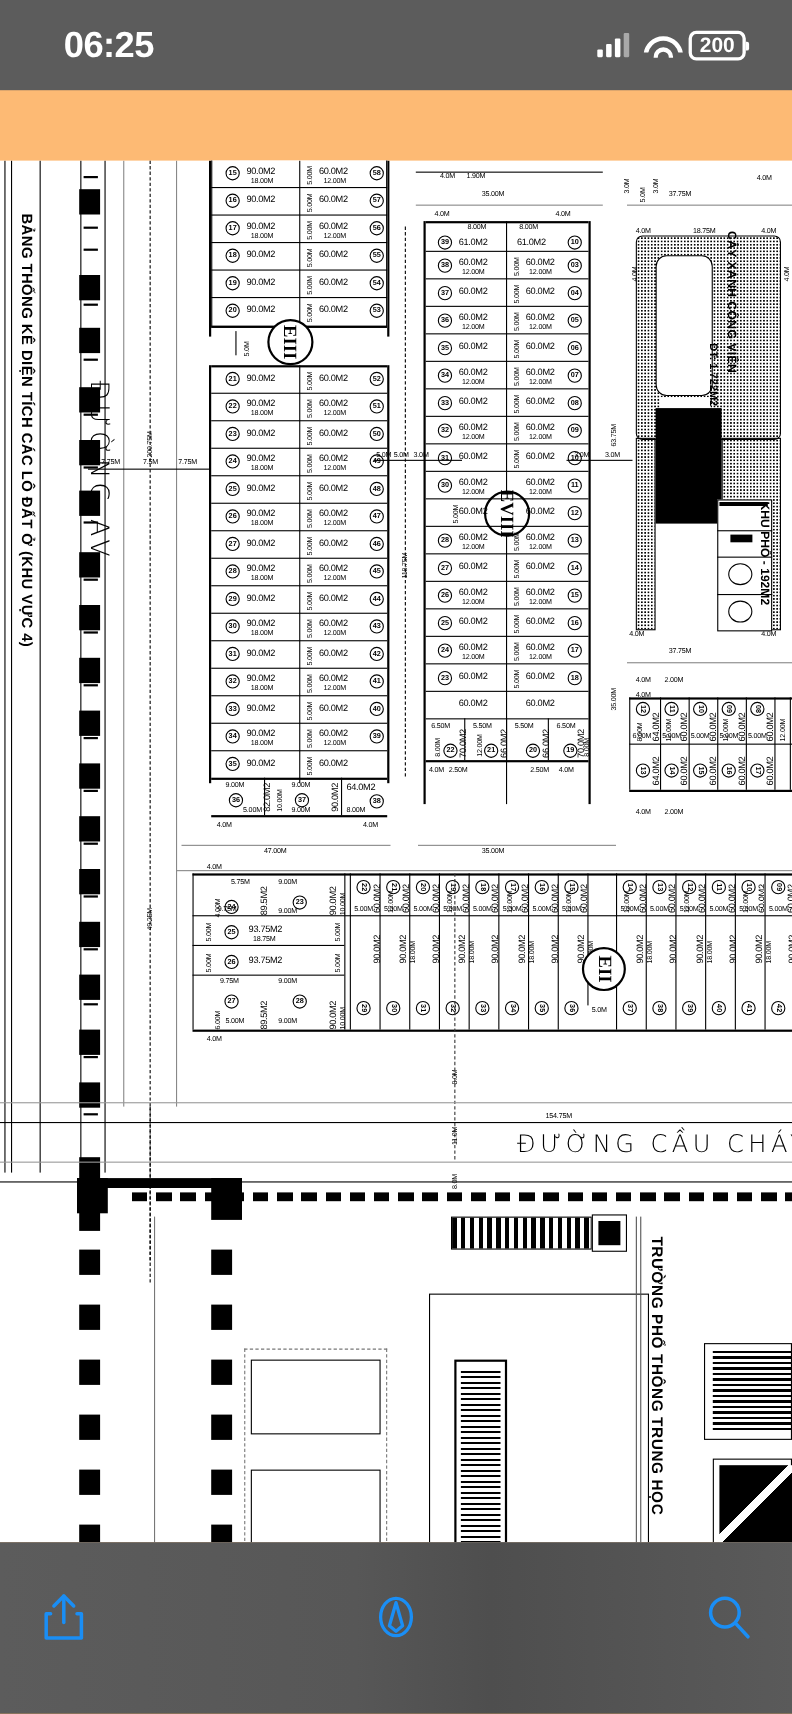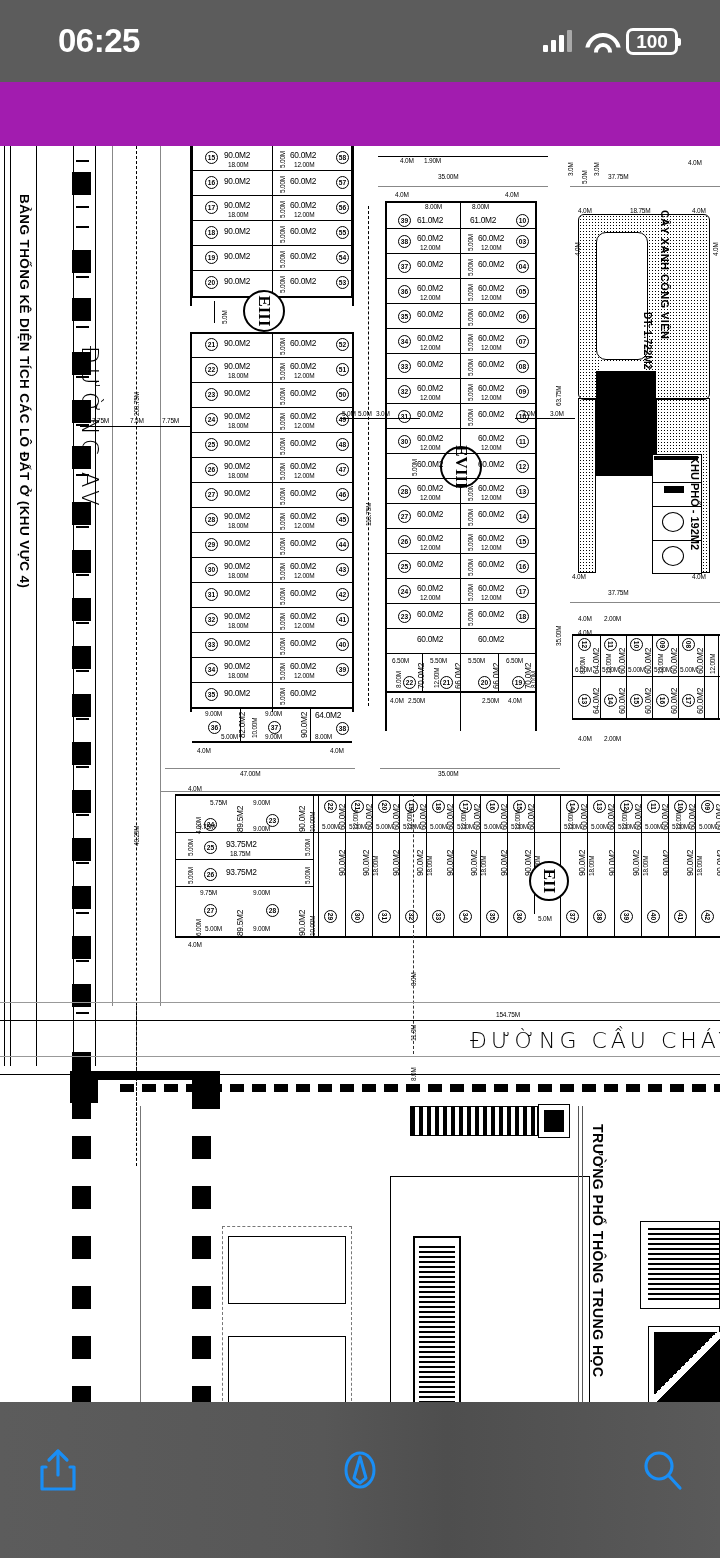--- a/index.html
+++ b/index.html
@@ -1,19 +1,19 @@
 <!DOCTYPE html>
 <html><head>
 <meta charset="utf-8">
 <style>
   * { margin:0; padding:0; box-sizing:border-box; }
   html,body { width:720px; height:1558px; background:#000; }
   body { font-family:"Liberation Sans", sans-serif; overflow:hidden; }
 
-  #screen { position:relative; width:720px; height:1558px; background:#a21caf; overflow:hidden; }
+  #screen { position:relative; width:720px; height:1558px; background:#fdba74; overflow:hidden; }
 
   
   #status-bar { position:absolute; top:0; left:0; width:720px; height:82px;
     background:#5c5c5c; display:flex; align-items:center; justify-content:space-between;
     padding:0 42px 0 58px; }
   #status-time { color:#fff; font-size:33px; font-weight:bold; letter-spacing:-0.5px; }
   #status-right { display:flex; align-items:center; gap:13px; }
   .sig-bars { display:flex; align-items:flex-end; gap:3px; height:22px; }
   .sig-bars i { display:block; width:5px; background:#fff; border-radius:1px; }
   .sig-bars i:nth-child(1){height:7px;} .sig-bars i:nth-child(2){height:12px;}
@@ -110,21 +110,21 @@
     <div id="status-time">06:25</div>
     <div id="status-right">
       <div class="sig-bars">
           <i></i>
           <i></i>
           <i></i>
           <i></i>
         </div>
       <div class="wifi"></div>
       <div class="battery">
-        <span>100</span>
+        <span>200</span>
       </div>
     </div>
   </div>
 
 
   <div id="pdf-area">
     <div id="map">
 
       <div class="ln vl" style="left:4px; top:0; height:920px;"></div>
       <div class="ln vl" style="left:10px; top:0; height:920px;"></div>

